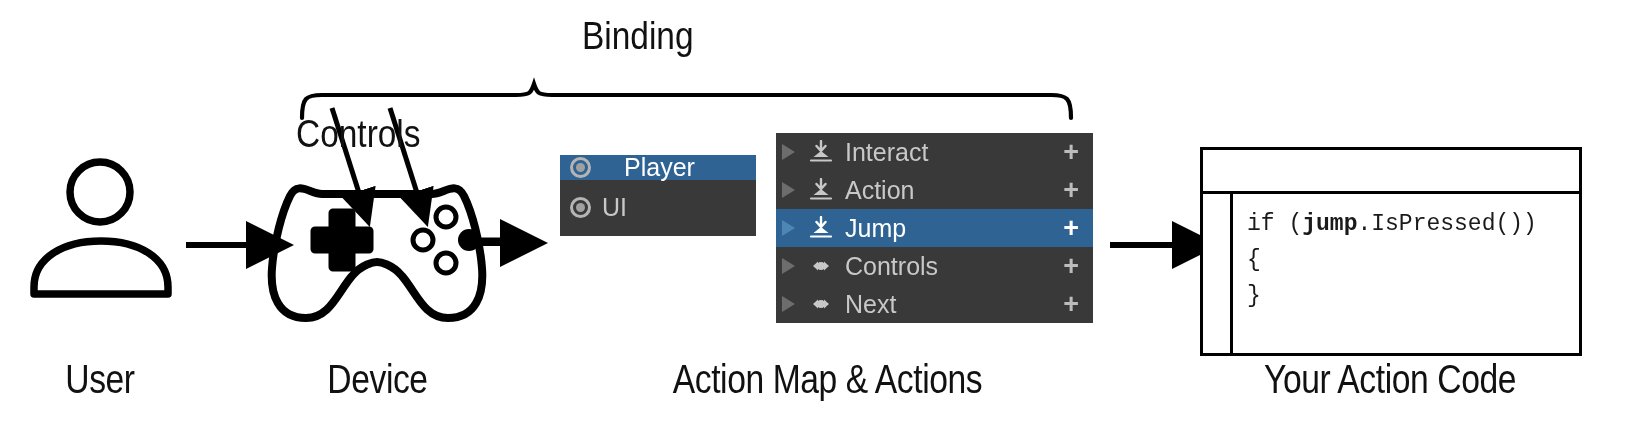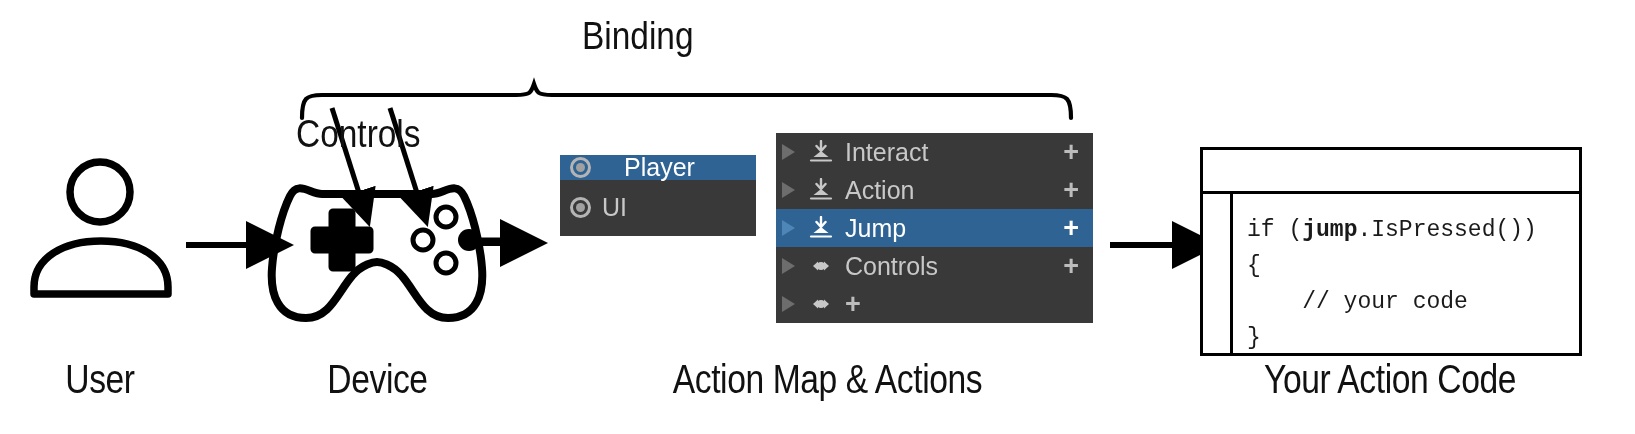--- a/index.html
+++ b/index.html
@@ -157,21 +157,20 @@
     flex: 0 0 auto;
   }
   #code-text {
     flex: 1 1 auto;
     padding: 12px 0 0 14px;
     font-family: "Liberation Mono", "DejaVu Sans Mono", monospace;
     font-size: 23px;
     line-height: 36px;
     color: #1a1a1a;
     white-space: pre;
-    margin-top: 6px;
   }
   #code-text b { font-weight: bold; }
 </style>
 </head>
 <body>
 
 <div id="canvas">
 
   <svg class="layer" viewBox="0 0 1635 434">
     <defs>
@@ -312,29 +311,30 @@
 
     <div class="row">
       <span class="tri"></span>
       <span class="act-icon">
         <svg viewBox="0 0 28 24" width="28" height="24">
           <path d="M6,12 L11,7.5 L11,16.5 Z" fill="#c8c8c8"></path>
           <circle cx="14" cy="12" r="4" fill="#c8c8c8"></circle>
           <path d="M22,12 L17,7.5 L17,16.5 Z" fill="#c8c8c8"></path>
         </svg>
       </span>
+      <span class="act-label">Next</span>
       <span class="plus">+</span>
     </div>
   </div>
 
   <div id="code-window">
     <div id="code-titlebar"></div>
     <div id="code-body">
       <div id="code-gutter"></div>
-      <div id="code-text"><div>if (<b>jump</b>.IsPressed())</div><div>{</div><div>    // your code</div><div>}</div></div>
+      <div id="code-text"><div>if (<b>jump</b>.IsPressed())</div><div>{</div><div>}</div></div>
     </div>
   </div>
 
   <div class="caption" style="left:0px;   top:355px; width:200px;">User</div>
   <div class="caption" style="left:265px; top:355px; width:225px;">Device</div>
   <div class="caption" style="left:565px; top:355px; width:525px;">Action Map &amp; Actions</div>
   <div class="caption" style="left:1145px; top:355px; width:490px;">Your Action Code</div>
 
 </div>
 

